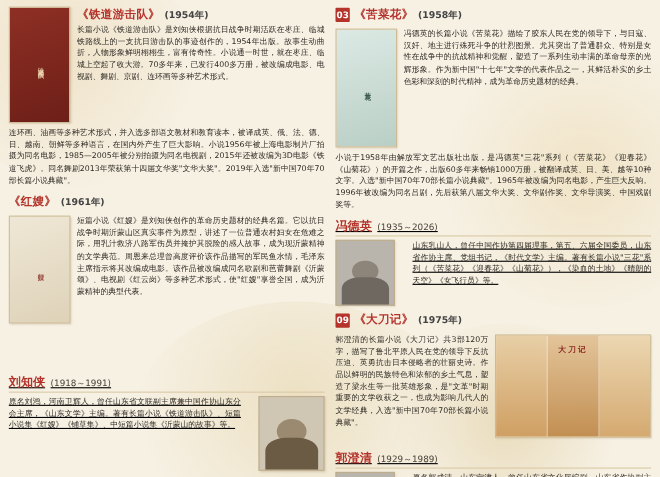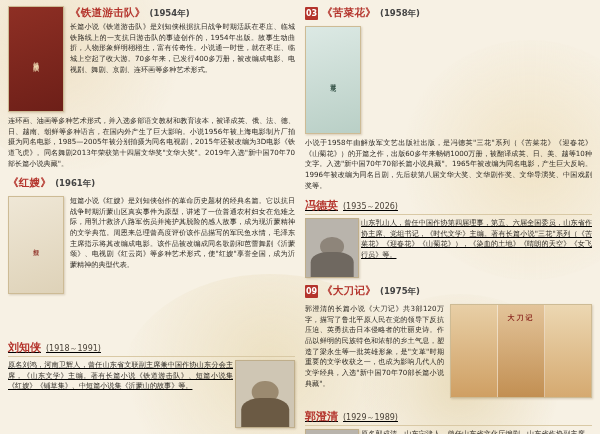--- a/index.html
+++ b/index.html
@@ -49,21 +49,21 @@
   p.txt{
     margin:0;font-size:7.1px;line-height:1.5;color:#2e2a24;text-align:justify;
     text-justify:inter-ideograph;
   }
 
   
   .author{margin-top:3px;text-decoration:underline;}
   .au-head{display:flex;align-items:baseline;gap:5px;border-bottom:1px solid #d9c9a5;padding-bottom:1px;margin-bottom:3px;}
   .au-name{color:#b4342c;font-weight:bold;font-size:11px;}
   .au-life{color:#4a4238;font-size:8px;}
-  .au-body{display:flex;gap:2px;align-items:flex-start;}
+  .au-body{display:flex;gap:16px;align-items:flex-start;}
   .au-text{flex:1 1 auto;min-width:0;}
   .portrait{
     flex:0 0 auto;border:1px solid #bfae8b;background:#cfc6b4;
     box-shadow:1px 1px 2px rgba(120,90,50,.25);position:relative;overflow:hidden;
   }
   .portrait.gray{background:#b9b4ac;}
   .ph-face{position:absolute;left:50%;top:30%;transform:translateX(-50%);
     width:46%;height:34%;border-radius:50%;background:#8e857a;}
   .ph-body{position:absolute;left:50%;bottom:0;transform:translateX(-50%);
     width:82%;height:44%;border-radius:40% 40% 0 0;background:#6f6860;}
@@ -155,20 +155,23 @@
       <div class="title-row">
         <span class="num-badge">03</span>
         <span class="bk-title">《苦菜花》</span>
         <span class="bk-year">(1958年)</span>
       </div>
 
       <div class="entry">
         <div class="cover cov-kucaihua">
           <span class="cv-title">苦菜花</span>
         </div>
+        <div class="body">
+          <p class="txt">冯德英的长篇小说《苦菜花》描绘了胶东人民在党的领导下，与日寇、汉奸、地主进行殊死斗争的壮烈图景。尤其突出了普通群众、特别是女性在战争中的抗战精神和觉醒，塑造了一系列生动丰满的革命母亲的光辉形象。作为新中国"十七年"文学的代表作品之一，其鲜活朴实的乡土色彩和深刻的时代精神，成为革命历史题材的经典。</p>
+        </div>
       </div>
       <p class="txt">小说于1958年由解放军文艺出版社出版，是冯德英"三花"系列（《苦菜花》《迎春花》《山菊花》）的开篇之作，出版60多年来畅销1000万册，被翻译成英、日、美、越等10种文字。入选"新中国70年70部长篇小说典藏"。1965年被改编为同名电影，产生巨大反响。1996年被改编为同名吕剧，先后获第八届文华大奖、文华剧作奖、文华导演奖、中国戏剧奖等。</p>
 
       <div class="author">
         <div class="au-head">
           <span class="au-name">冯德英</span>
           <span class="au-life">(1935～2026)</span>
         </div>
         <div class="au-body">
           <div class="portrait gray" style="width:52px;height:58px">

